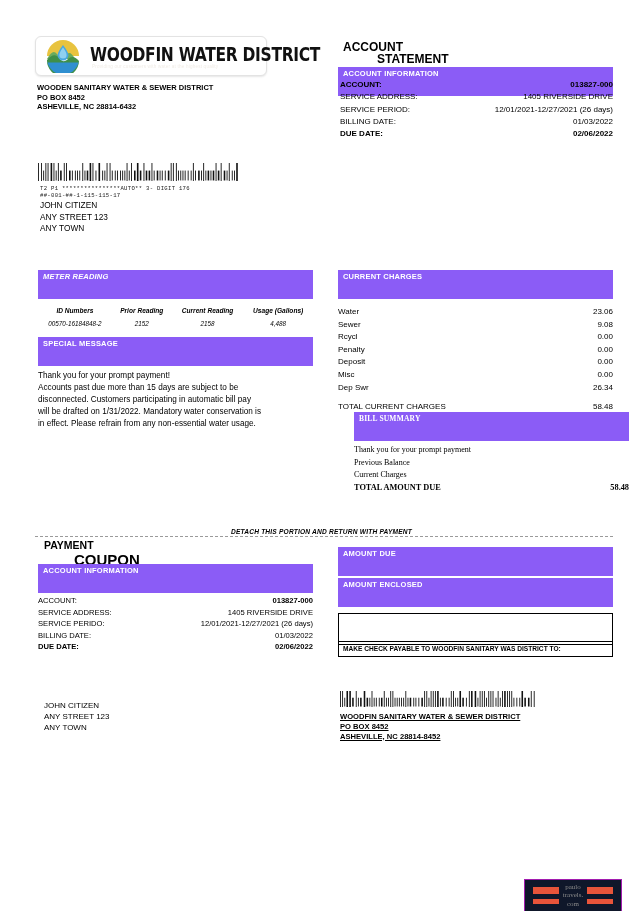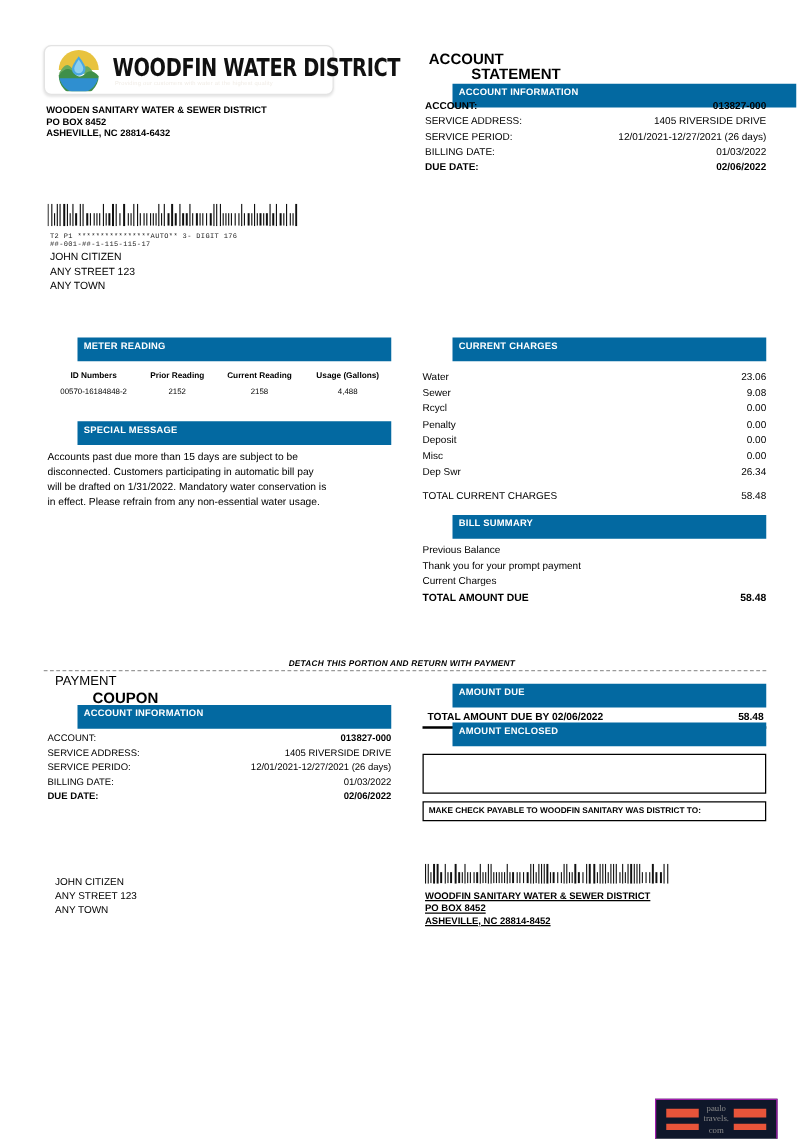--- a/index.html
+++ b/index.html
@@ -8,26 +8,25 @@
     background:#fff;
     font-family:"Liberation Sans",sans-serif;
     color:#000;
     position:relative;
     overflow:hidden;
   }
   .page{position:relative;width:643px;height:911px;}
 
   
   .bar{
-    background:#0369a1;color:#fff;
+    background:#8b5cf6;color:#fff;
     font-size:7.5px;font-weight:bold;
     letter-spacing:.2px;
-    padding:2px 4px 8px 5px;
+    padding:2px 4px 18px 5px;
     line-height:9px;
-    margin-left:24px;
   }
   .row{display:flex;justify-content:space-between;align-items:baseline;}
 
   
   .logo-box{
     position:absolute;left:35px;top:36px;width:230px;height:38px;
     border:1px solid #e3e3e3;border-radius:6px;background:#fff;
     box-shadow:0 1px 2px rgba(0,0,0,.10);
   }
   .logo-mark{position:absolute;left:4px;top:2px;width:46px;height:34px;}
@@ -66,49 +65,49 @@
     position:absolute;left:40px;top:185px;
     font-family:"Liberation Mono",monospace;
     font-size:5.6px;line-height:7.4px;letter-spacing:.3px;color:#222;
   }
   .cust{position:absolute;left:40px;top:200px;font-size:8.3px;line-height:11.6px;}
 
   
   .panel{position:absolute;}
   .panel .bar{box-sizing:border-box;}
 
-  #meter{left:38px;top:270px;width:275px;}
+  #meter{left:38px;top:270px;width:275px;font-style:italic;}
   .meter-tbl{width:100%;border-collapse:collapse;margin-top:7px;}
   .meter-tbl th{font-size:6.6px;font-weight:bold;padding:1px 0 6px;text-align:center;}
   .meter-tbl td{font-size:6.3px;padding:0;text-align:center;}
 
   #special{left:38px;top:337px;width:275px;}
   .msg{font-size:8.2px;line-height:12.1px;padding-top:4px;}
 
   #charges{left:338px;top:270px;width:275px;}
   .chg{padding-top:7px;font-size:8px;line-height:12.6px;}
   .chg .row{padding:0;}
 
-  #summary{left:338px;top:412px;width:275px;}
+  #summary{left:354px;top:412px;width:275px;font-family:Liberation Serif, serif;}
   .sum{padding-top:3px;font-size:8px;line-height:12.6px;}
   .sum .tot{font-weight:bold;font-size:8.3px;}
 
   
   .detach-line{
     position:absolute;left:35px;top:536px;width:578px;
     border-top:1px dashed #9a9a9a;
   }
   .detach-txt{
     position:absolute;left:0;top:528px;width:643px;text-align:center;
     font-size:6.6px;font-weight:bold;font-style:italic;letter-spacing:.2px;
   }
 
   
-  .pay-1{position:absolute;left:44px;top:539px;font-size:10.5px;font-weight:normal;}
-  .pay-2{position:absolute;left:74px;top:551px;font-size:12px;font-weight:bold;}
+  .pay-1{position:absolute;left:44px;top:539px;font-size:10.5px;font-weight:bold;}
+  .pay-2{position:absolute;left:74px;top:551px;font-size:15px;font-weight:bold;}
   #coupon-acct{left:38px;top:564px;width:275px;}
   .kv2{font-size:7.6px;line-height:11.6px;padding-top:2px;}
 
   #amt-due{left:338px;top:547px;width:275px;}
   .amt-due-row{
     display:flex;justify-content:space-between;
     font-size:8.2px;font-weight:bold;padding:3px 2px 3px 4px;
     border-bottom:2px solid #000;
   }
   #amt-enc{left:338px;top:578px;width:275px;}
@@ -296,20 +295,21 @@
             <td>2158</td>
             <td>4,488</td>
           </tr>
         </tbody>
     </table>
   </div>
 
   <div class="panel" id="special">
     <div class="bar">SPECIAL MESSAGE</div>
     <div class="msg" id="msg-lines">
+        <div>Thank you for your prompt payment!</div>
         <div>Accounts past due more than 15 days are subject to be</div>
         <div>disconnected. Customers participating in automatic bill pay</div>
         <div>will be drafted on 1/31/2022. Mandatory water conservation is</div>
         <div>in effect. Please refrain from any non-essential water usage.</div>
       </div>
   </div>
 
   <div class="panel" id="charges">
     <div class="bar">CURRENT CHARGES</div>
     <div class="chg" id="chg-list">
@@ -345,25 +345,25 @@
     <div class="chg tot row">
       <span>TOTAL CURRENT CHARGES</span>
       <span>58.48</span>
     </div>
   </div>
 
   <div class="panel" id="summary">
     <div class="bar">BILL SUMMARY</div>
     <div class="sum" id="sum-list">
         <div class="row">
+          <span>Thank you for your prompt payment</span>
+          <span></span>
+        </div>
+        <div class="row">
           <span>Previous Balance</span>
-          <span></span>
-        </div>
-        <div class="row">
-          <span>Thank you for your prompt payment</span>
           <span></span>
         </div>
         <div class="row">
           <span>Current Charges</span>
           <span></span>
         </div>
         <div class="row tot">
           <span>TOTAL AMOUNT DUE</span>
           <span>58.48</span>
         </div>

